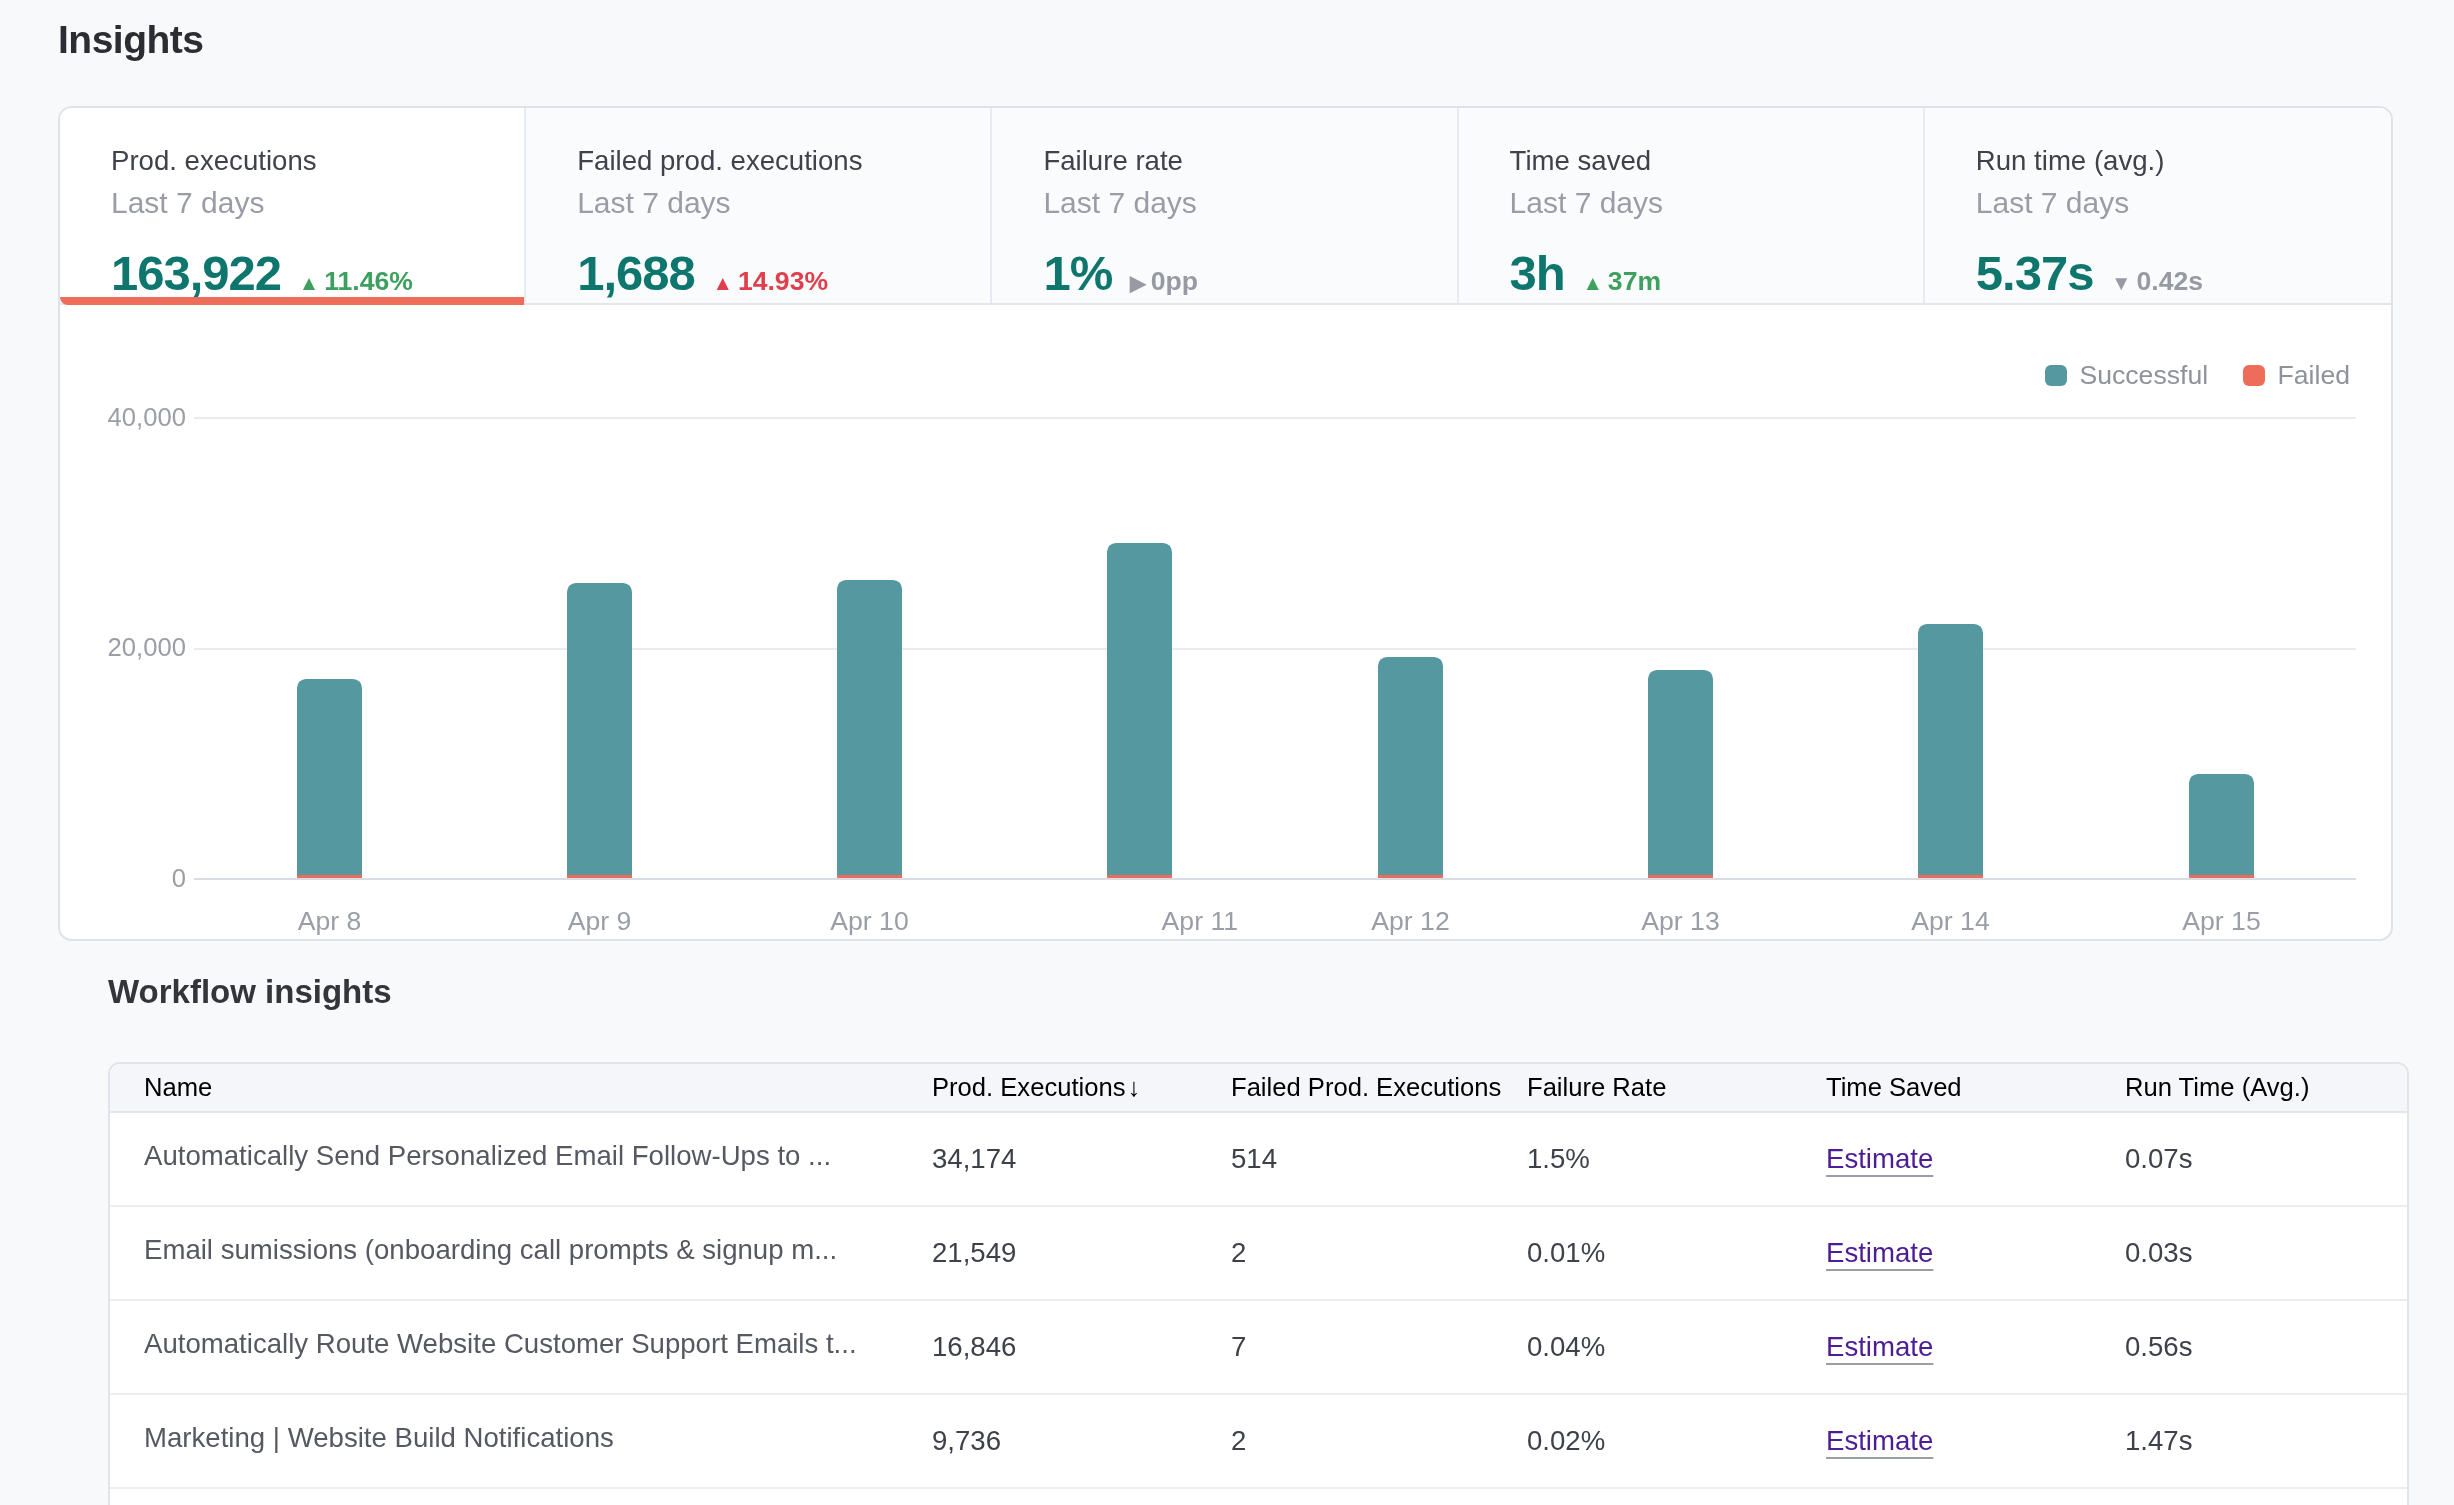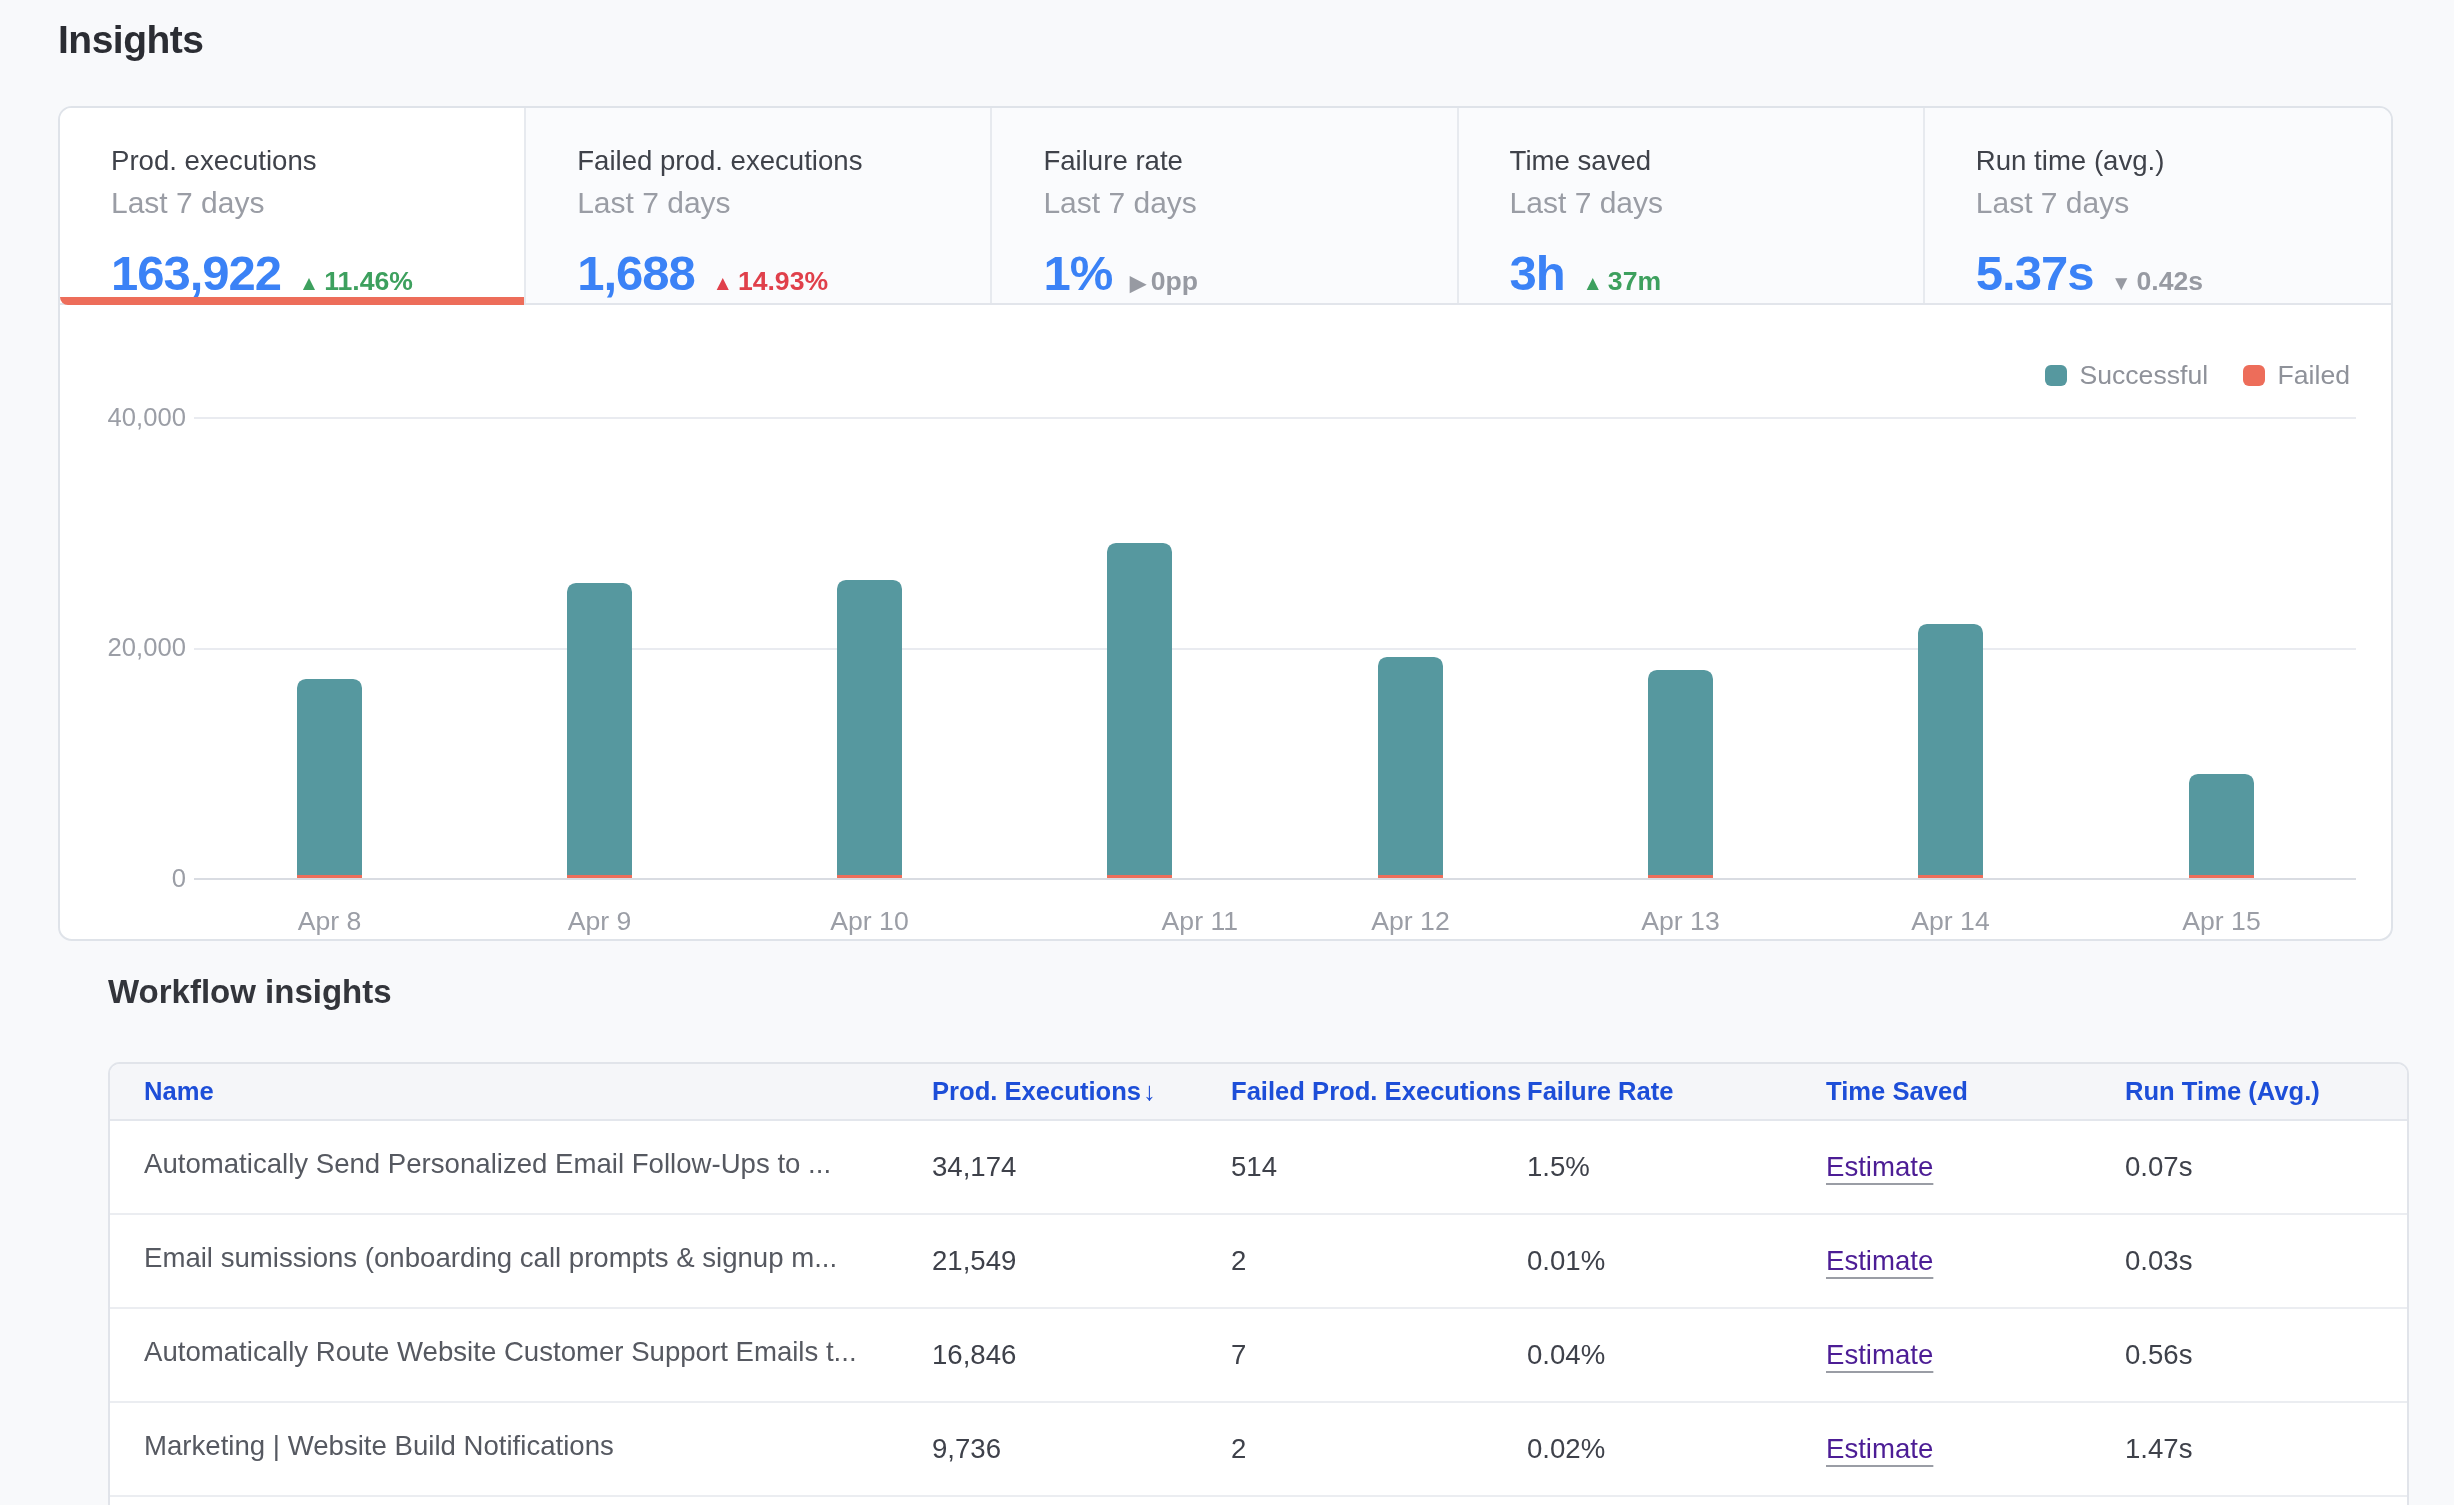--- a/index.html
+++ b/index.html
@@ -33,21 +33,21 @@
   .card:first-child{border-top-left-radius:11.8px;}
   .card:last-child{border-right:none;border-top-right-radius:11.8px;}
   .card.active{background:#ffffff;}
   .card .accent{
     position:absolute;left:0;right:0;bottom:-2px;height:7.9px;
     border-bottom-left-radius:9.9px;
   }
   .card .label{font-size:27.6px;font-weight:500;color:#3f424a;line-height:1.15;}
   .card .period{font-size:30px;color:#9a9da5;margin-top:8.9px;}
   .card .valuerow{display:flex;align-items:baseline;gap:17.7px;margin-top:25.6px;}
-  .card .value{font-size:49px;font-weight:700;color:#3b82f6;letter-spacing:-1px;}
+  .card .value{font-size:49px;font-weight:700;color:#0f766e;letter-spacing:-1px;}
   .card .delta{display:inline-flex;align-items:baseline;gap:4.9px;font-size:26.6px;font-weight:700;}
   .card .delta .tri{font-size:20.7px;}
   .delta.green{color:#3da05e;}
   .delta.red{color:#e0404b;}
   .delta.gray{color:#979aa2;}
   
   .chart{position:relative;height:634px;}
   .legend{
     position:absolute;top:55px;right:41px;display:flex;gap:35px;align-items:center;
   }
@@ -76,22 +76,22 @@
   .wtable{
     position:absolute;left:108px;top:1062px;width:2301px;height:552px;
     background:#ffffff;border:2px solid #e1e4ea;border-radius:11.8px;
     box-sizing:border-box;overflow:hidden;
   }
   .trow{
     display:grid;grid-template-columns:788px 299px 296px 299px 299px 1fr;
     align-items:center;padding:0 34px;box-sizing:border-box;
   }
   .thead{
-    height:57px;background:#f5f6f9;border-bottom:2px solid #e3e6ec;
-    font-size:25.6px;font-weight:700;color:#1d4ed8;
+    height:49px;background:#f5f6f9;border-bottom:2px solid #e3e6ec;
+    font-size:25.6px;font-weight:400;color:#000000;
   }
   .thead .hcell{cursor:pointer;white-space:nowrap;}
   .thead .sort{font-size:25.6px;margin-left:2px;}
   .tbody .trow{height:94px;border-bottom:2px solid #ebedf1;font-size:27.6px;color:#3e414a;}
   .tbody .trow:last-child{border-bottom:none;}
   .name-link{
     color:#565961;text-decoration:underline;text-underline-offset:6.9px;
     text-decoration-thickness:2px;text-decoration-color:#7a7d85;
     white-space:nowrap;overflow:hidden;max-width:759px;display:inline-block;
     cursor:pointer;font-size:27.6px;

